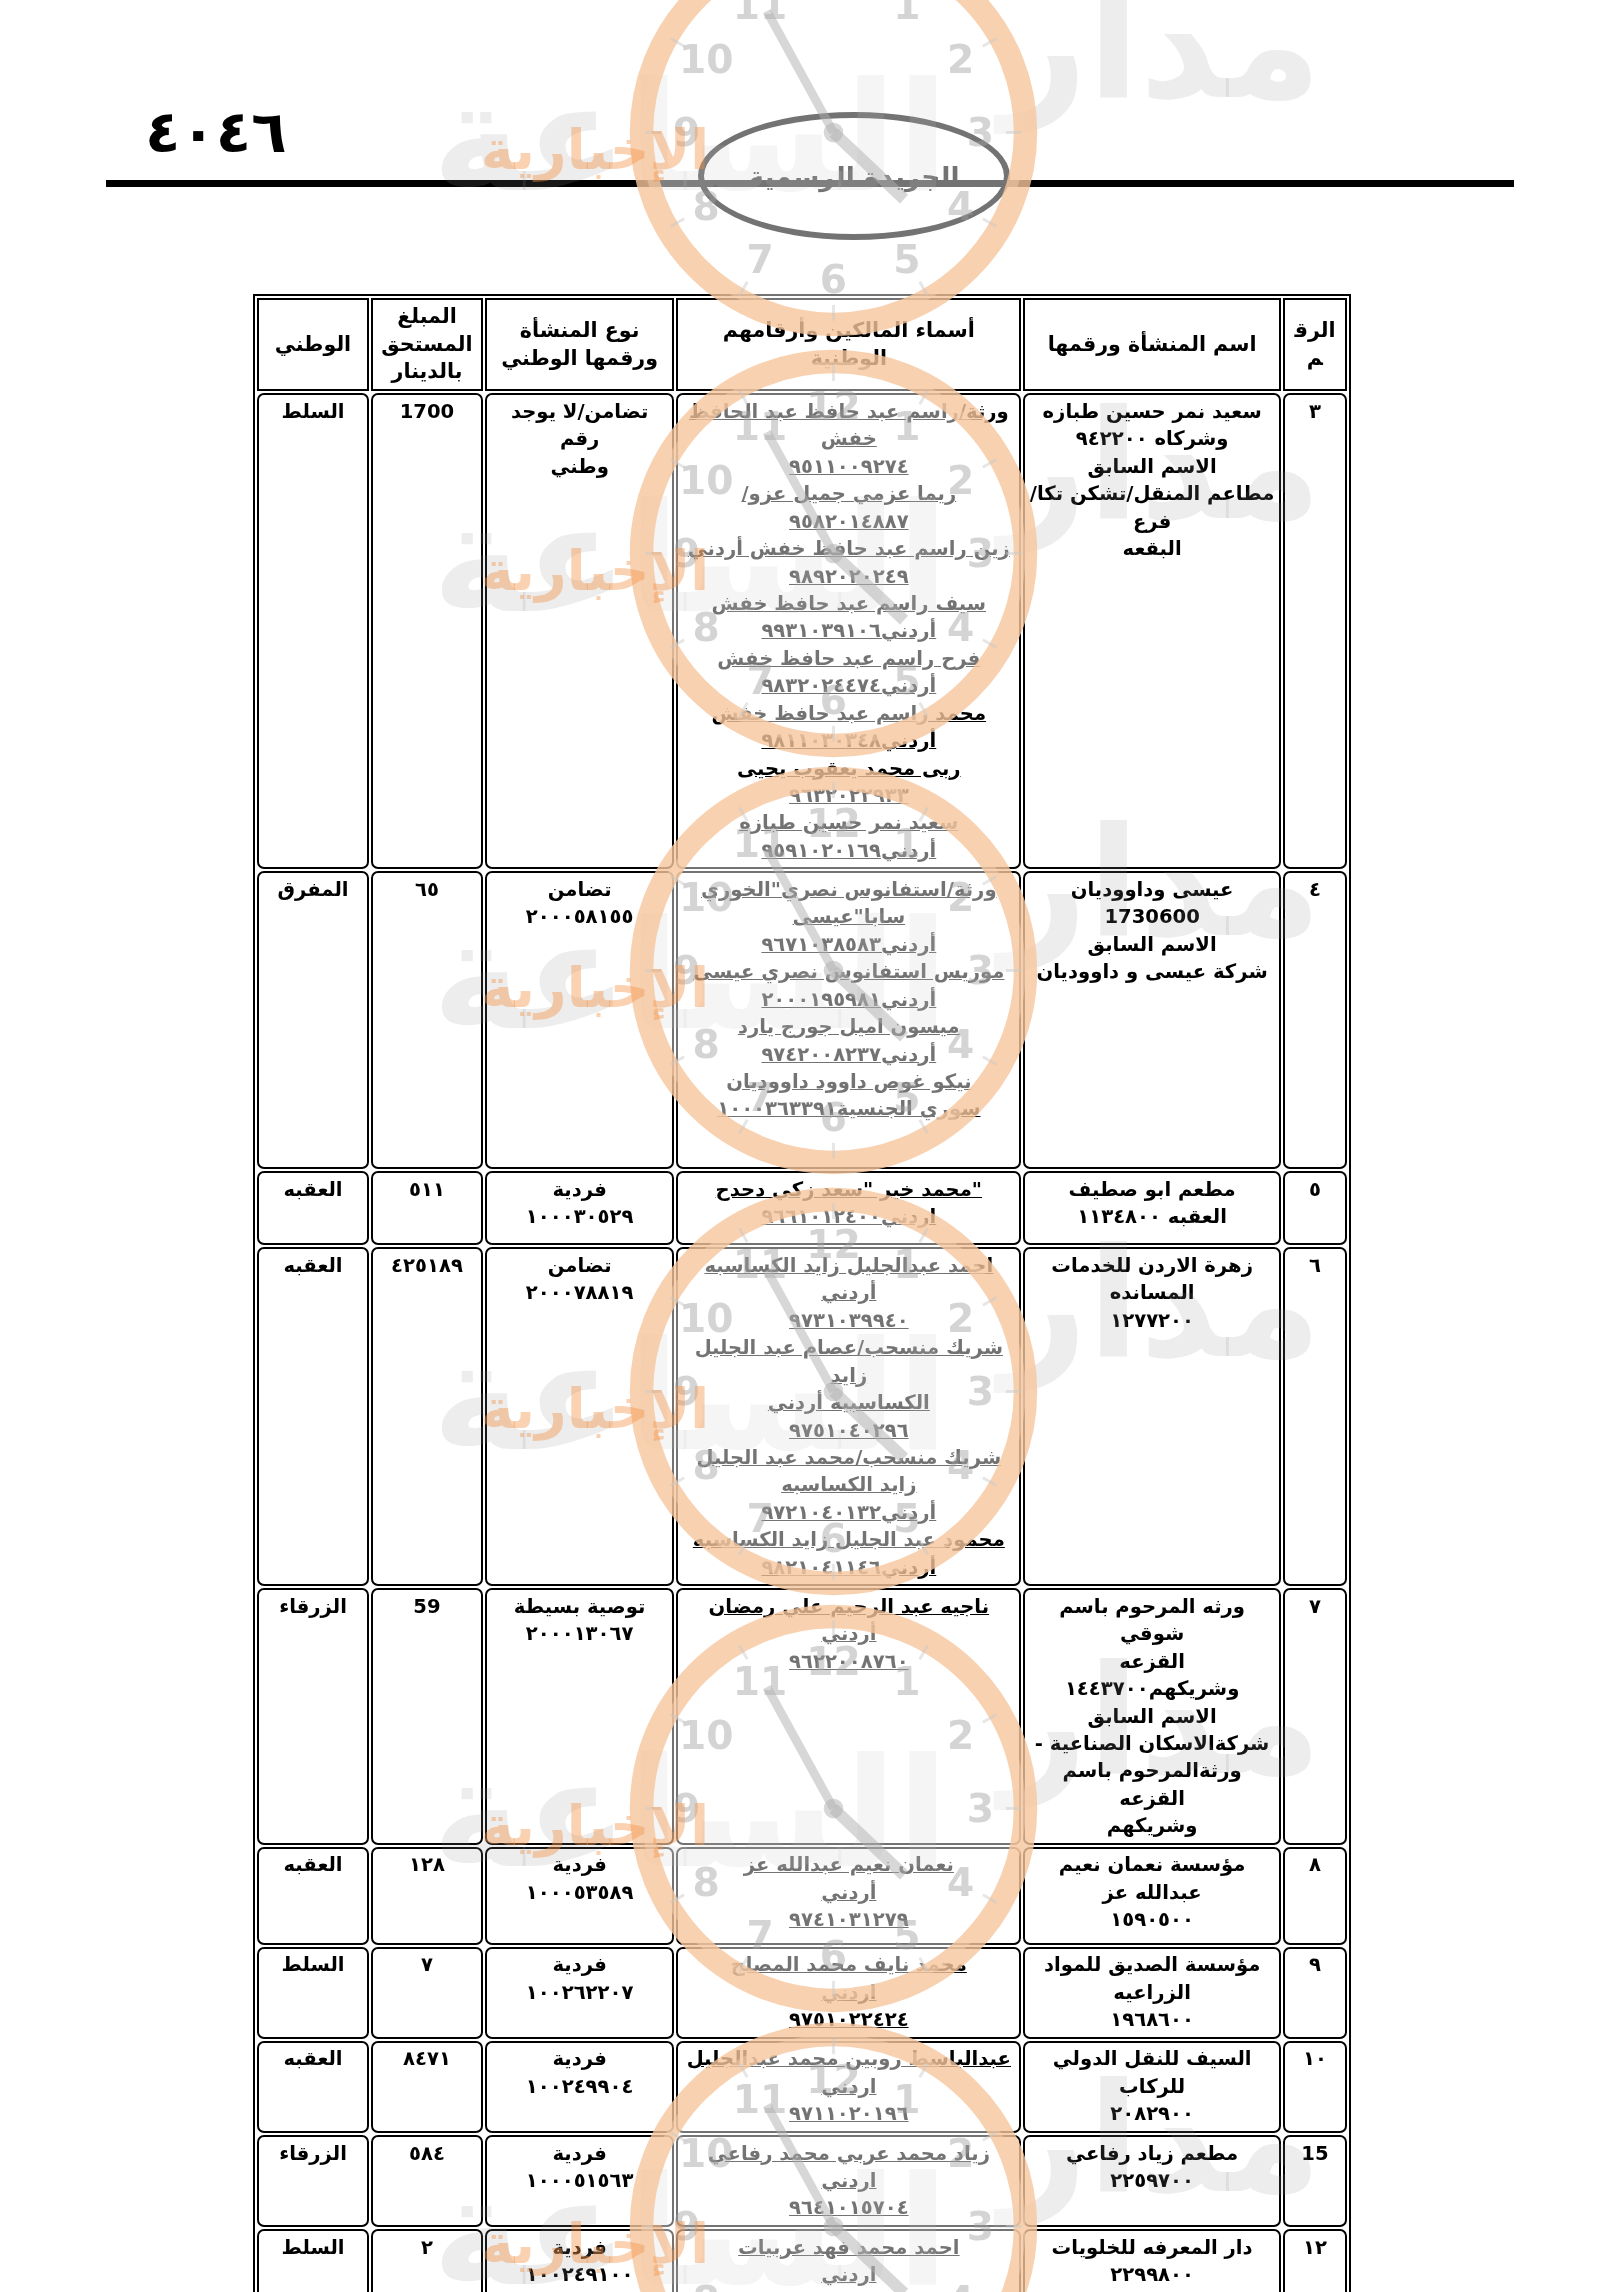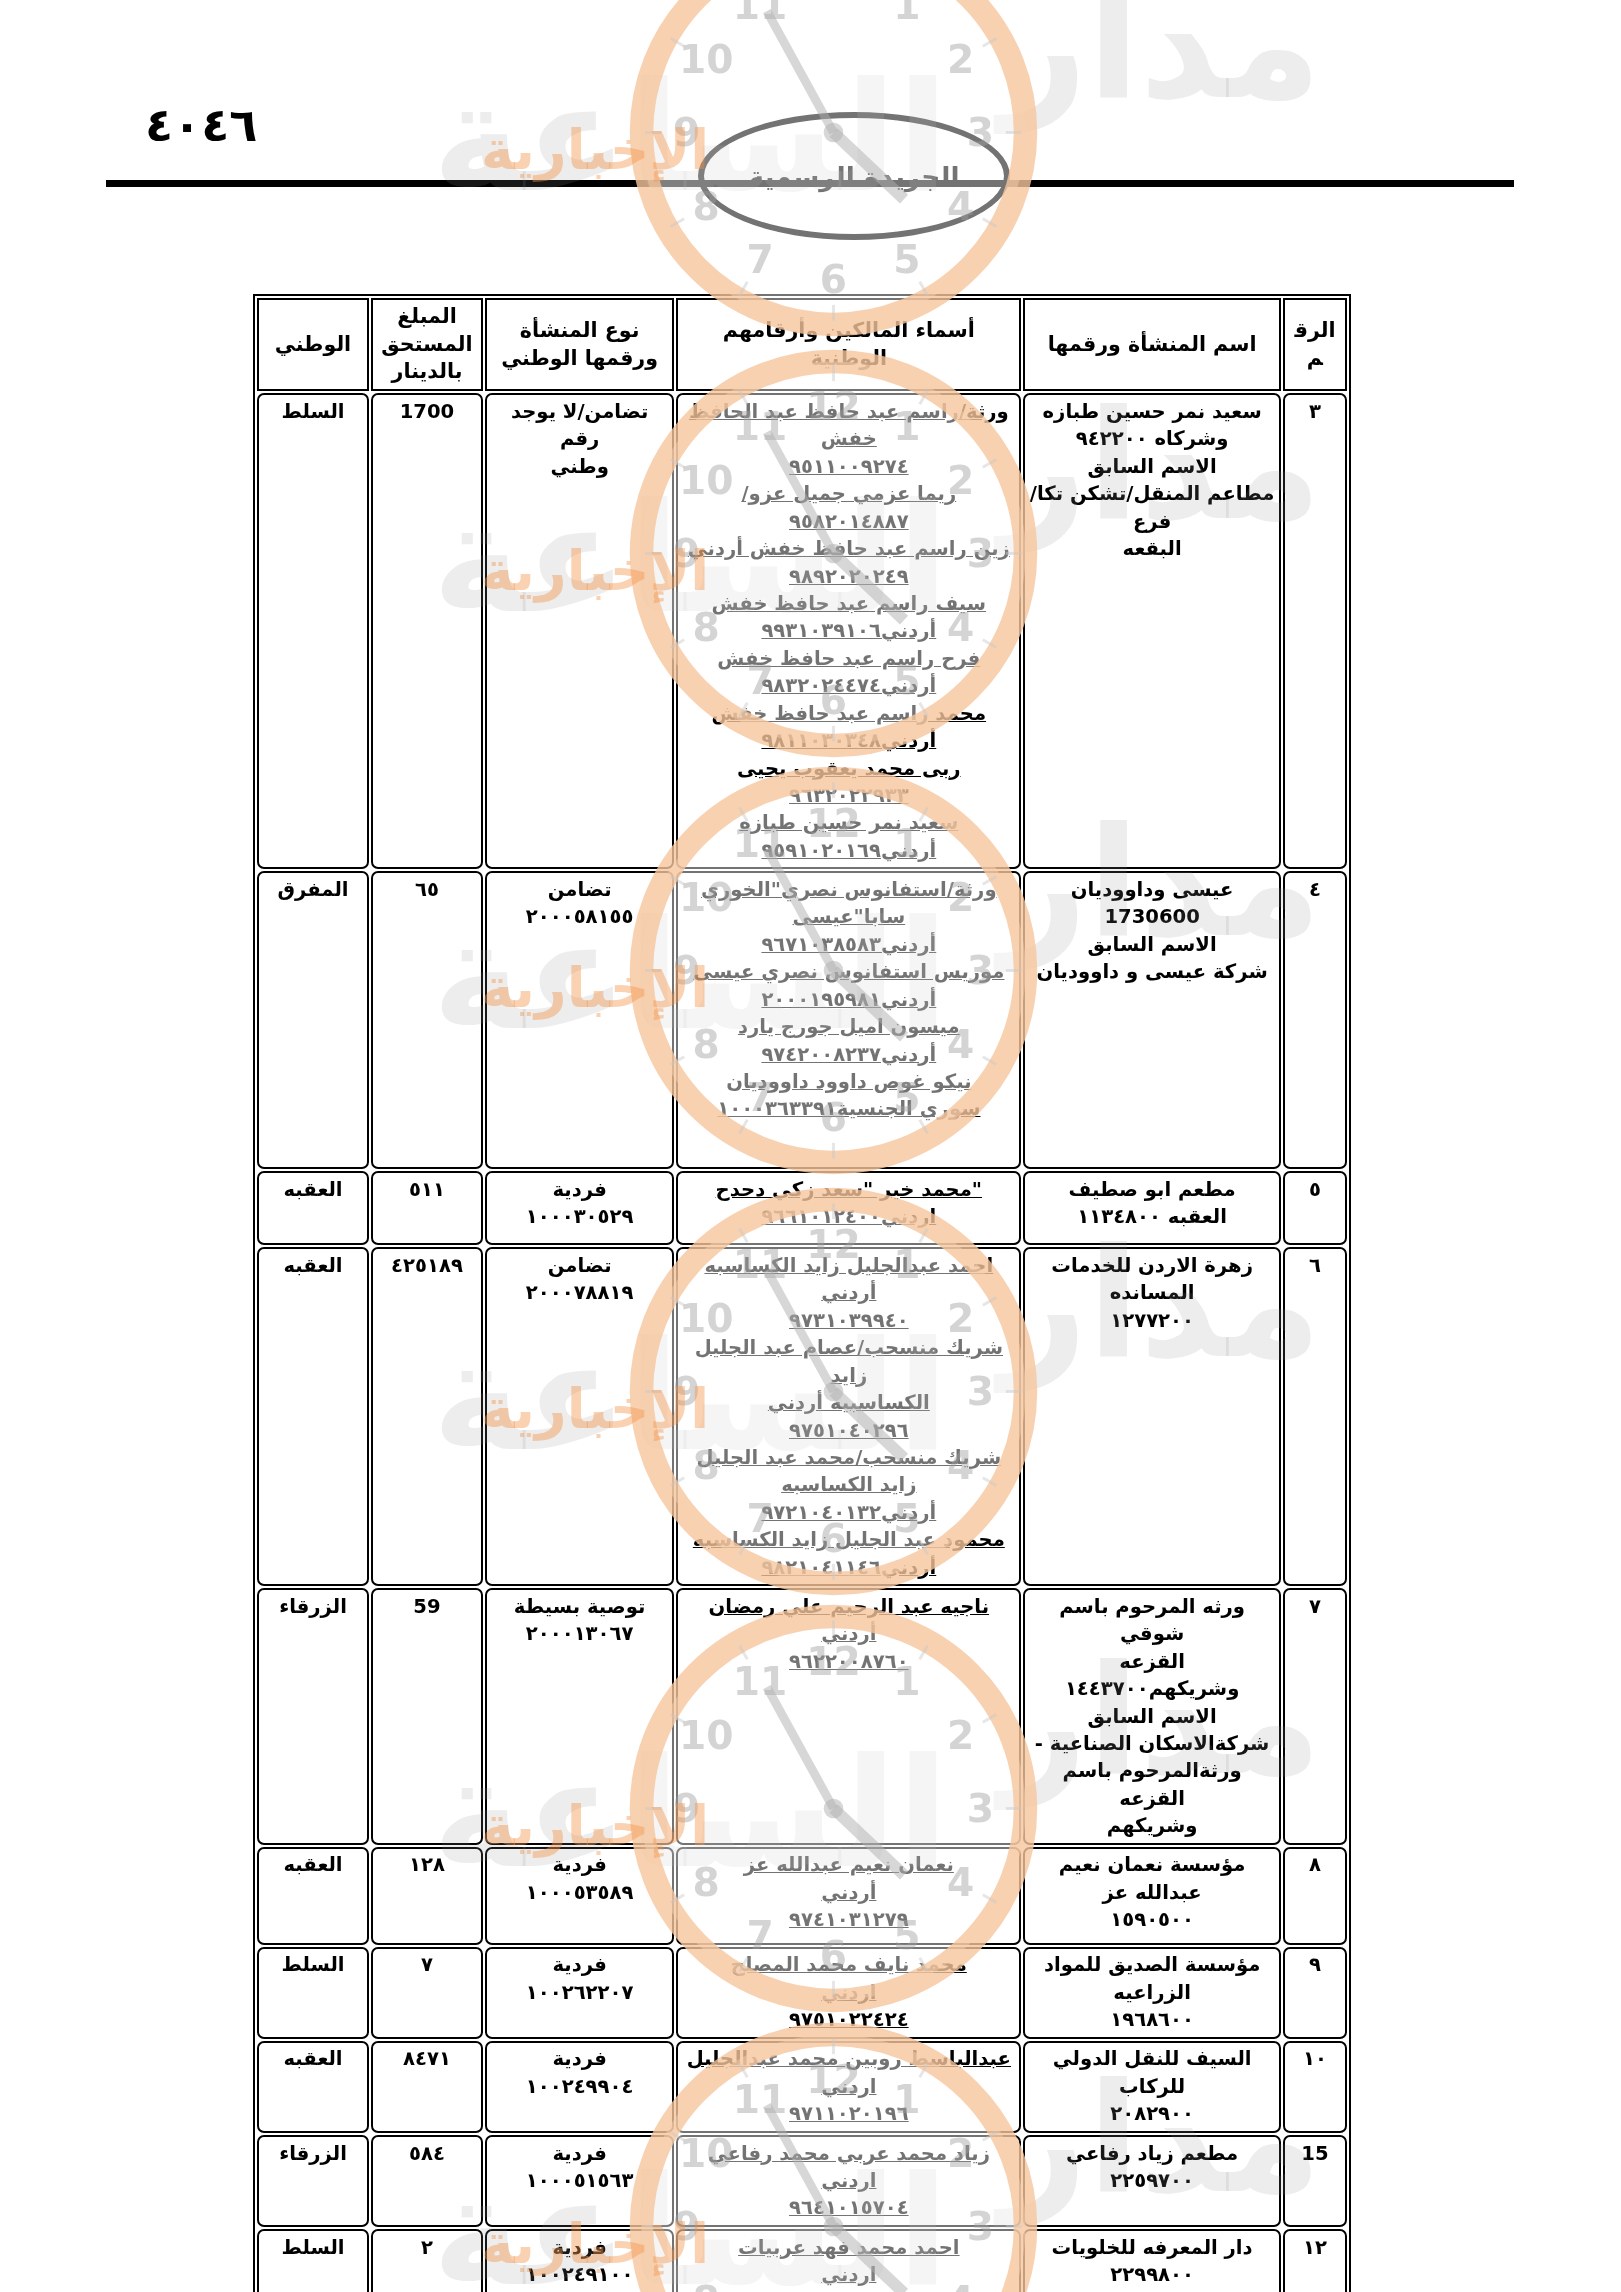--- a/index.html
+++ b/index.html
@@ -4,21 +4,21 @@
 <style>
   html,body{margin:0;padding:0;}
   body{
     width:1621px;height:2293px;position:relative;overflow:hidden;
     background:#ffffff;
     font-family:"DejaVu Sans", sans-serif;
   }
   
   .page-number{
     position:absolute;left:145px;top:98px;
-    font-size:46px;font-weight:bold;color:#000;z-index:1;
+    font-size:58px;font-weight:bold;color:#000;z-index:1;
   }
   .header-rule{
     position:absolute;left:106px;top:180px;width:1408px;height:6.9px;
     background:#000;z-index:1;
   }
   .title-oval{
     position:absolute;left:698px;top:112px;width:300px;height:116px;
     border:6.9px solid #000;border-radius:50%;
     display:flex;align-items:center;justify-content:center;
     z-index:1;background:transparent;

